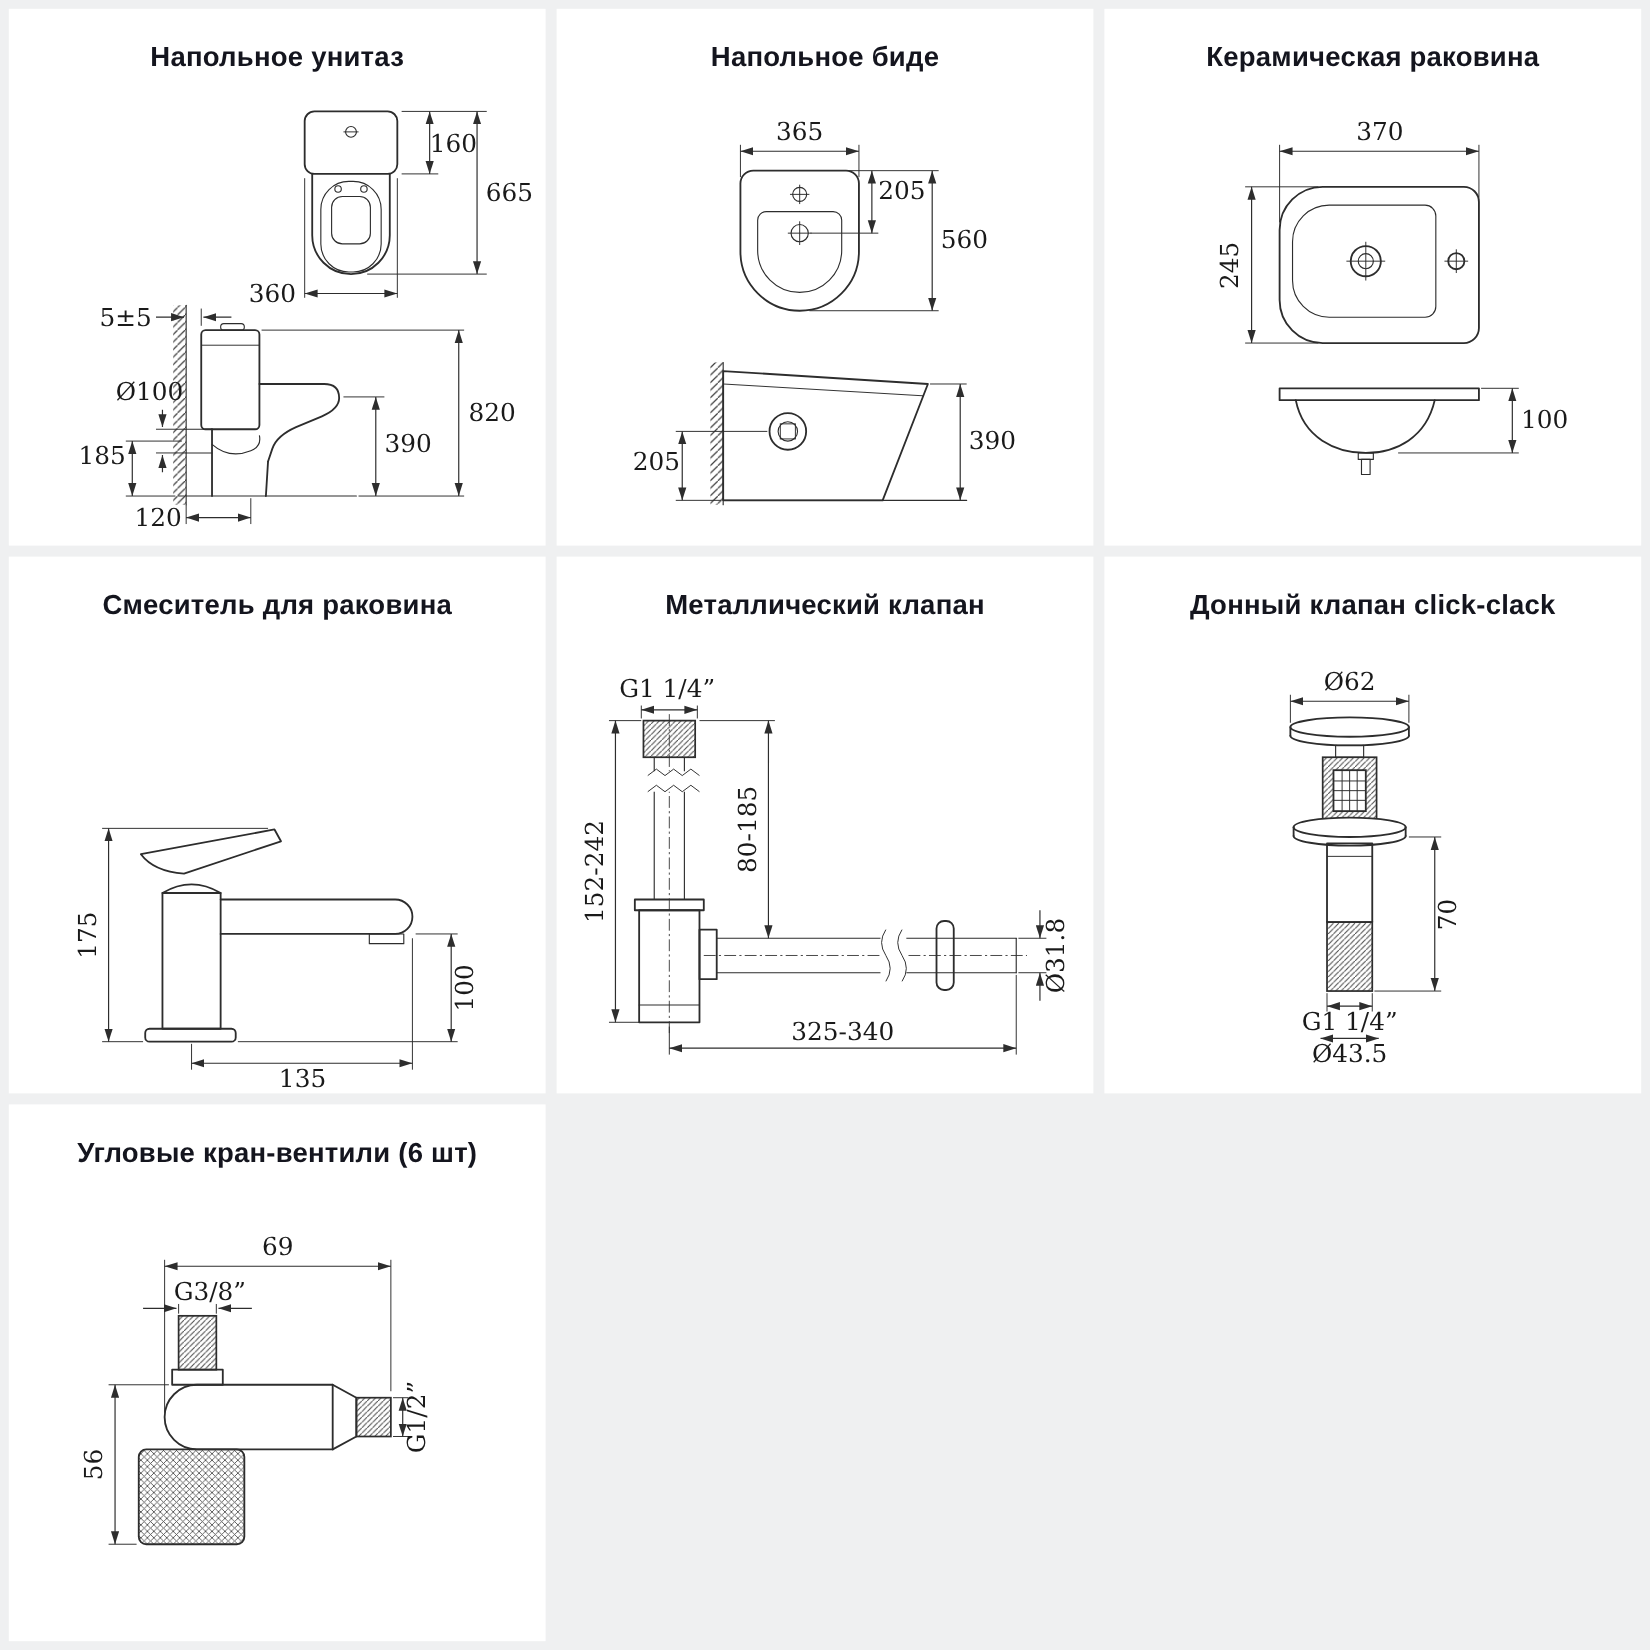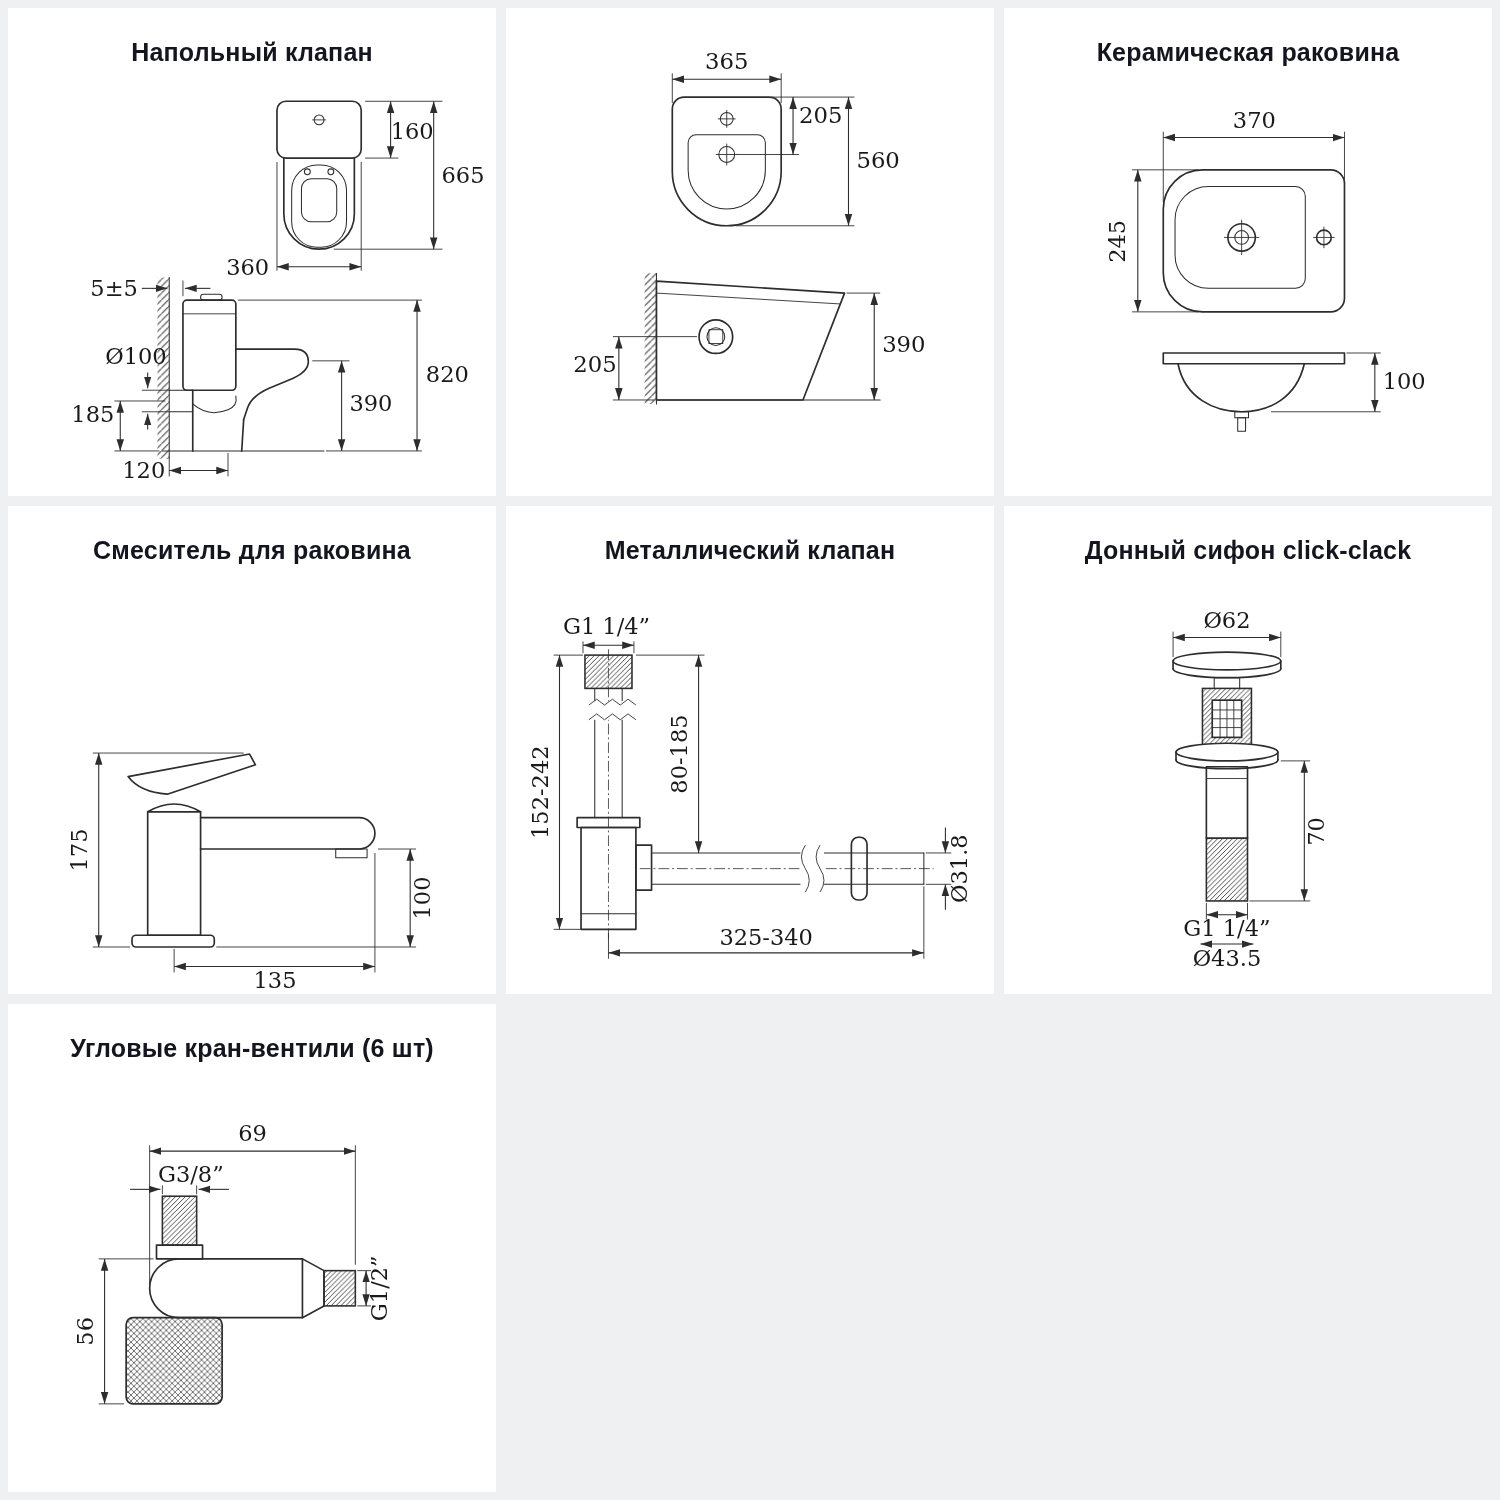--- a/index.html
+++ b/index.html
@@ -56,21 +56,21 @@
     </pattern>
     <pattern id="wall" width="7" height="7" patternUnits="userSpaceOnUse">
       <path d="M0,7 L7,0" stroke="#3b3b3b" stroke-width="1.1"></path>
     </pattern>
   </defs>
 </svg>
 
 <div class="board">
 
   <section class="panel">
-    <h2 class="panel-title">Напольный клапан</h2>
+    <h2 class="panel-title">Напольное унитаз</h2>
     <svg class="draw" viewBox="0 0 493 438" preserveAspectRatio="xMidYMin meet">
       <g>
         <rect class="o" x="272" y="35" width="86" height="58" rx="9"></rect>
         <circle class="o thin" cx="315" cy="54" r="5"></circle>
         <line class="x" x1="308" y1="54" x2="322" y2="54"></line>
         <path class="o" d="M279,93 V150 a36,36 0 0 0 72,0 V93"></path>
         <rect class="o thin" x="287" y="100" width="56" height="84" rx="26"></rect>
         <circle class="o thin" cx="303" cy="107" r="3"></circle>
         <circle class="o thin" cx="327" cy="107" r="3"></circle>
         <rect class="o thin" x="297" y="114" width="36" height="44" rx="10"></rect>
@@ -139,20 +139,21 @@
       </g>
       <g>
         <line class="x" x1="308" y1="300" x2="346" y2="300"></line>
         <line class="d" x1="338" y1="300" x2="338" y2="392" marker-start="url(#arw)" marker-end="url(#arw)"></line>
         <text class="t" x="346" y="351" text-anchor="start">390</text>
       </g>
     </svg>
   </section>
 
   <section class="panel">
+    <h2 class="panel-title">Напольное биде</h2>
     <svg class="draw" viewBox="0 0 493 438" preserveAspectRatio="xMidYMin meet">
       <g>
         <path class="o" d="M180,90 h86 a12,12 0 0 1 12,12 v63 a55,55 0 0 1 -110,0 v-63 a12,12 0 0 1 12,-12 z"></path>
         <circle class="o thin" cx="223" cy="112" r="6.5"></circle>
         <line class="x" x1="214" y1="112" x2="232" y2="112"></line>
         <line class="x" x1="223" y1="103" x2="223" y2="121"></line>
         <path class="o thin" d="M192,128 h62 a8,8 0 0 1 8,8 v28 a39,39 0 0 1 -78,0 v-28 a8,8 0 0 1 8,-8 z"></path>
         <circle class="o thin" cx="223" cy="148" r="8"></circle>
         <line class="x" x1="212" y1="148" x2="234" y2="148"></line>
         <line class="x" x1="223" y1="137" x2="223" y2="159"></line>
@@ -322,21 +323,21 @@
         <line class="x" x1="426" y1="294" x2="452" y2="294"></line>
         <line class="x" x1="426" y1="326" x2="452" y2="326"></line>
         <line class="d" x1="446" y1="268" x2="446" y2="294" marker-end="url(#arw)"></line>
         <line class="d" x1="446" y1="352" x2="446" y2="326" marker-end="url(#arw)"></line>
         <text class="t" text-anchor="middle" transform="translate(468,310) rotate(-90)">Ø31.8</text>
       </g>
     </svg>
   </section>
 
   <section class="panel">
-    <h2 class="panel-title">Донный сифон click-clack</h2>
+    <h2 class="panel-title">Донный клапан click-clack</h2>
     <svg class="draw" viewBox="0 0 493 438" preserveAspectRatio="xMidYMin meet">
       <g>
         <line class="x" x1="170" y1="94" x2="170" y2="68"></line>
         <line class="x" x1="280" y1="94" x2="280" y2="68"></line>
         <line class="d" x1="170" y1="74" x2="280" y2="74" marker-start="url(#arw)" marker-end="url(#arw)"></line>
         <text class="t" x="225" y="64" text-anchor="middle">Ø62</text>
       </g>
       <g>
         <rect class="o thin" x="212" y="115" width="26" height="11"></rect>
         <ellipse class="ow" cx="225" cy="98" rx="55" ry="9"></ellipse>

